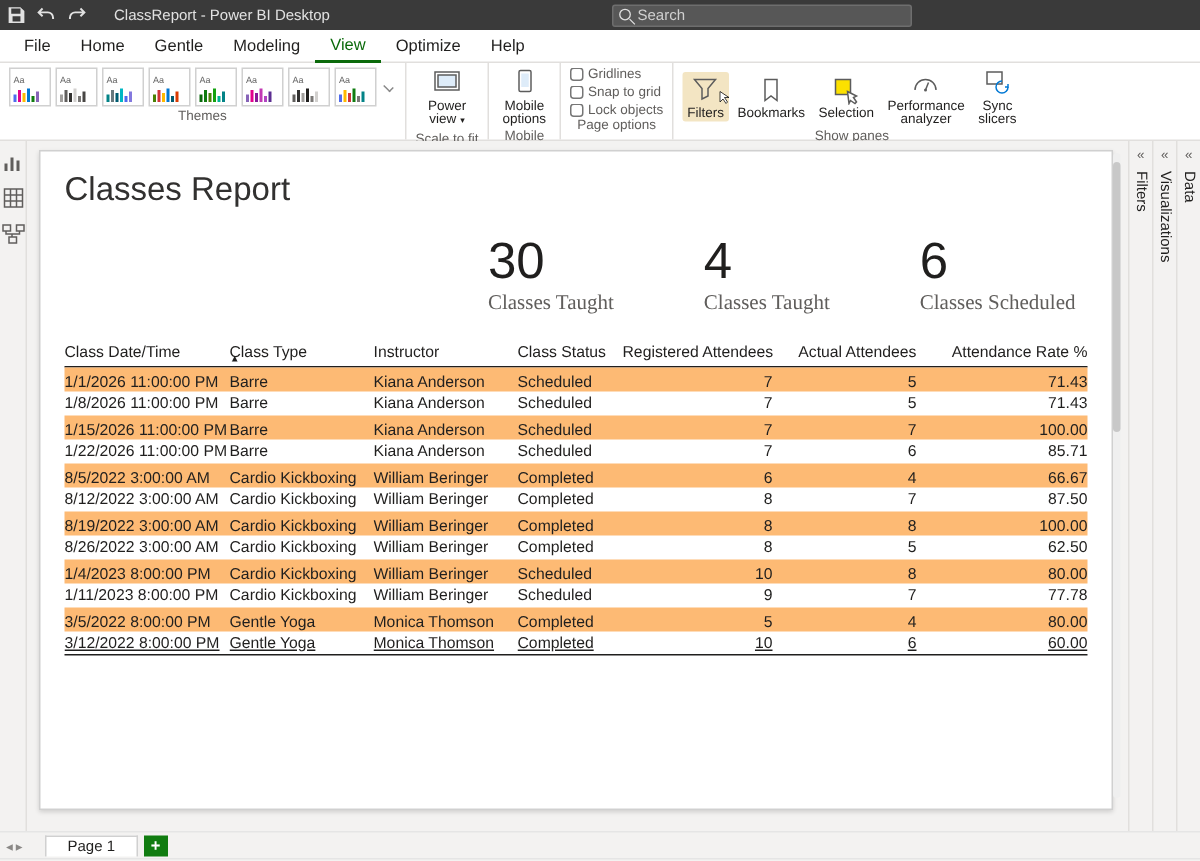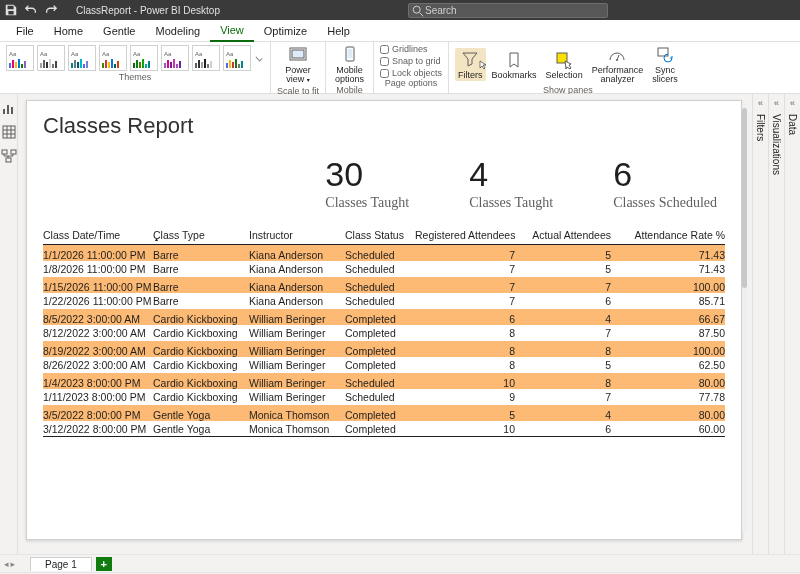--- a/index.html
+++ b/index.html
@@ -70,21 +70,21 @@
   .card { text-align:left; }
   .card .num { font-size:34px; font-weight:400; color:#201f1e; line-height:34px;}
   .card .lbl { font-size:14px; color:#605e5c; margin-top:4px;font-family:Liberation Serif, serif;}
 
   .tbl { width:100%; font-size:10.5px; }
   .tbl .hdr { display:flex; border-bottom:1px solid #201f1e; padding:0 0 3px; font-weight:400; color:#201f1e;}
   .tbl .hdr .c { position:relative; }
   .tbl .hdr .c .sort { font-size:7px; position:absolute; bottom:-2px; left:0;}
   .tbl .row { display:flex; height:16px; align-items:center;}
   .tbl .row.odd { background:#fdba74;align-items:flex-end; }
-  .tbl .row.last { border-bottom:1px solid #201f1e;}
+  .tbl .row.last { border-bottom:1px solid #201f1e;text-decoration:underline;}
   .c { overflow:hidden; white-space:nowrap; }
   .c0{width:110px;} .c1{width:96px;} .c2{width:96px;} .c3{width:70px;}
   .c4{width:110px;text-align:right;padding-right:10px;} .c5{width:94px;text-align:right;padding-right:8px;} .c6{width:106px;text-align:right;}
 
   
   .right-rails { display:flex; }
   .right-rail { width:16px; background:#f3f2f1; border-left:1px solid #e1dfdd; display:flex; flex-direction:column; align-items:center; padding-top:4px; gap:6px;}
   .right-rail .chev { font-size:9px; color:#605e5c;}
   .right-rail .vlabel { writing-mode:vertical-rl; font-size:10px; color:#201f1e; }
 

